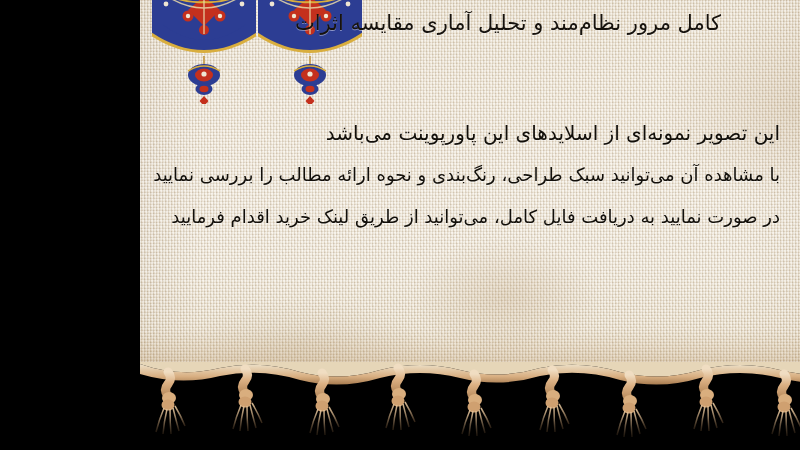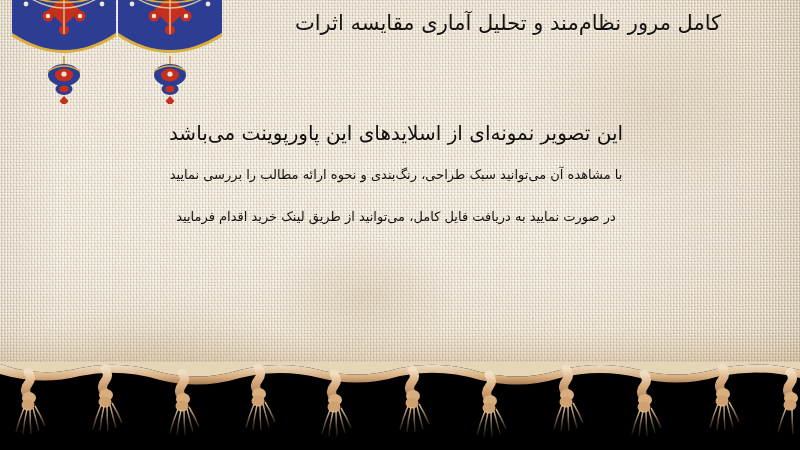--- a/index.html
+++ b/index.html
@@ -1,20 +1,20 @@
 <!DOCTYPE html>
 <html lang="fa" dir="rtl"><head>
 <meta charset="utf-8">
 <style>
   html,body{margin:0;padding:0;background:#000;}
   body{font-family:"DejaVu Sans","Liberation Sans",sans-serif;}
 
   #slide{
     position:relative;
-    width:800px;height:450px;
+    width:660px;height:450px;
     overflow:hidden;
     background:#22c55e;
   }
 
   
   .canvas-field{
     position:absolute;left:0;top:0;width:800px;height:392px;
     background:
       linear-gradient(to right,
         rgba(120,90,55,.10) 0px,
@@ -79,25 +79,25 @@
   }
   .title-line{
     font-family:"DejaVu Sans","Liberation Sans",sans-serif;
     font-size:21px;line-height:39px;color:#16120d;
     font-weight:400;letter-spacing:0px;white-space:nowrap;
     text-shadow:0 1px 0 rgba(255,255,255,.38);
   }
 
   .body-block{
     position:absolute;right:20px;top:112px;width:768px;
-    text-align:center;direction:rtl;
+    text-align:right;direction:rtl;
   }
   .body-line{
     font-family:"DejaVu Sans","Liberation Sans",sans-serif;
-    font-size:13px;line-height:42px;color:#120f0a;
+    font-size:18px;line-height:42px;color:#120f0a;
     white-space:nowrap;
     text-shadow:0 1px 0 rgba(255,255,255,.34);
   }
   .body-line.l1{font-size:20px;}
 
   
   .fringe-zone{
     position:absolute;left:0;top:362px;width:800px;height:88px;
     background:#000;
   }

